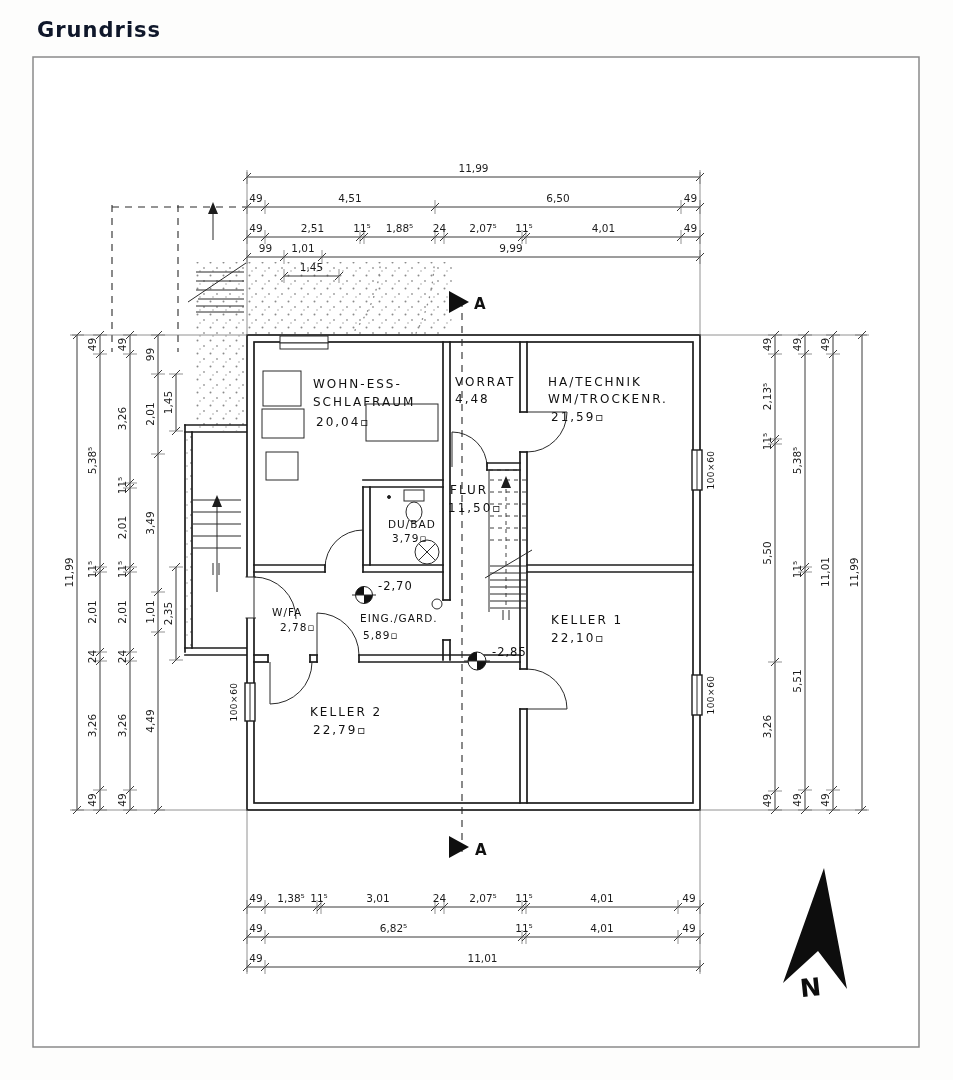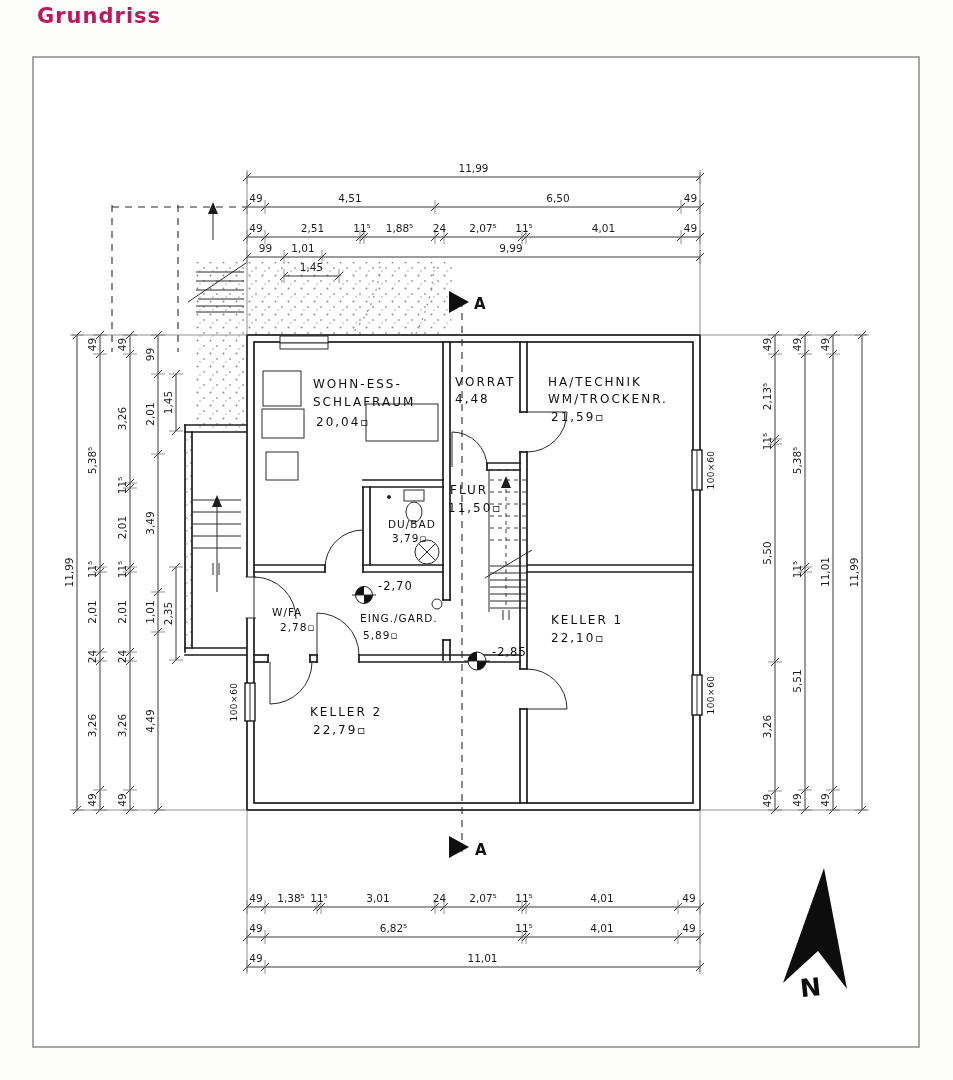--- a/index.html
+++ b/index.html
@@ -1,19 +1,19 @@
 <!DOCTYPE html>
 <html><head>
 <meta charset="utf-8">
 <style>
   html,body{margin:0;padding:0;background:#fdfdfc;width:953px;height:1080px;overflow:hidden;
     font-family:"DejaVu Sans",sans-serif;}
   #stage{position:relative;width:953px;height:1080px;}
-  #title{position:absolute;left:37px;top:4px;font-size:21px;font-weight:bold;
-    letter-spacing:1px;color:#be185d;}
+  #title{position:absolute;left:37px;top:18px;font-size:21px;font-weight:bold;
+    letter-spacing:1px;color:#0f172a;}
   svg{position:absolute;left:0;top:0;font-family:"DejaVu Sans",sans-serif;}
   .dimline,.tick{stroke:#3a3a3a;stroke-width:1;}
   .ext{stroke:#666;stroke-width:0.7;}
   .extlong{stroke:#777;stroke-width:0.8;}
   .dim{font-size:10.5px;fill:#1c1c1c;}
   .wall{stroke:#1c1c1c;stroke-width:1.7;fill:none;stroke-linecap:square;}
   .wallf{stroke:#1c1c1c;stroke-width:1.4;fill:#ffffff;}
   .thin{stroke:#2a2a2a;stroke-width:1;fill:none;}
   .dash{stroke:#2a2a2a;stroke-width:1.1;fill:none;stroke-dasharray:7 6;}
   .dashf{stroke:#2a2a2a;stroke-width:0.9;fill:none;stroke-dasharray:4 4;}

